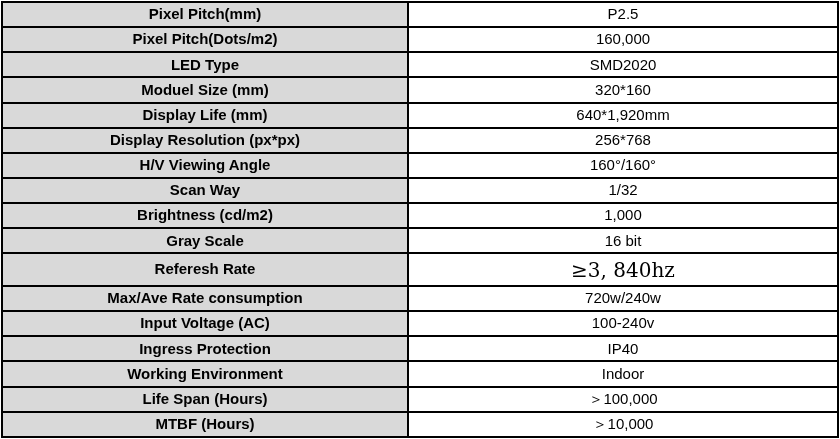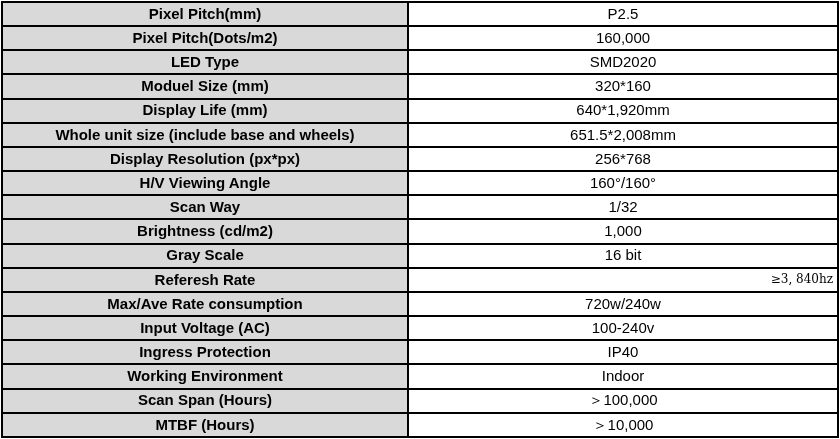--- a/index.html
+++ b/index.html
@@ -36,22 +36,21 @@
     background:var(--label-bg);
     font-weight:bold;
   }
   td.value-cell{
     background:var(--value-bg);
     font-weight:normal;
     margin-top:32px;
   }
   td.value-cell.serif{
     font-family:"DejaVu Serif","Liberation Serif",serif;
-    font-size:12px;
-    text-align:right;
+    font-size:20px;
   }
 </style>
 </head>
 <body>
 
 <table class="spec">
   <tbody>
     <tr>
       <td class="label-cell">Pixel Pitch(mm)</td>
       <td class="value-cell">P2.5</td>
@@ -64,24 +63,20 @@
       <td class="label-cell">LED Type</td>
       <td class="value-cell">SMD2020</td>
     </tr>
     <tr>
       <td class="label-cell">Moduel Size (mm)</td>
       <td class="value-cell">320*160</td>
     </tr>
     <tr>
       <td class="label-cell">Display Life (mm)</td>
       <td class="value-cell">640*1,920mm</td>
-    </tr>
-    <tr>
-      <td class="label-cell">Whole unit size (include base and wheels)</td>
-      <td class="value-cell">651.5*2,008mm</td>
     </tr>
     <tr>
       <td class="label-cell">Display Resolution (px*px)</td>
       <td class="value-cell">256*768</td>
     </tr>
     <tr>
       <td class="label-cell">H/V Viewing Angle</td>
       <td class="value-cell">160°/160°</td>
     </tr>
     <tr>
@@ -110,21 +105,21 @@
     </tr>
     <tr>
       <td class="label-cell">Ingress Protection</td>
       <td class="value-cell">IP40</td>
     </tr>
     <tr>
       <td class="label-cell">Working Environment</td>
       <td class="value-cell">Indoor</td>
     </tr>
     <tr>
-      <td class="label-cell">Scan Span (Hours)</td>
+      <td class="label-cell">Life Span (Hours)</td>
       <td class="value-cell">＞100,000</td>
     </tr>
     <tr>
       <td class="label-cell">MTBF (Hours)</td>
       <td class="value-cell">＞10,000</td>
     </tr>
   </tbody>
 </table>
 
 </body></html>

